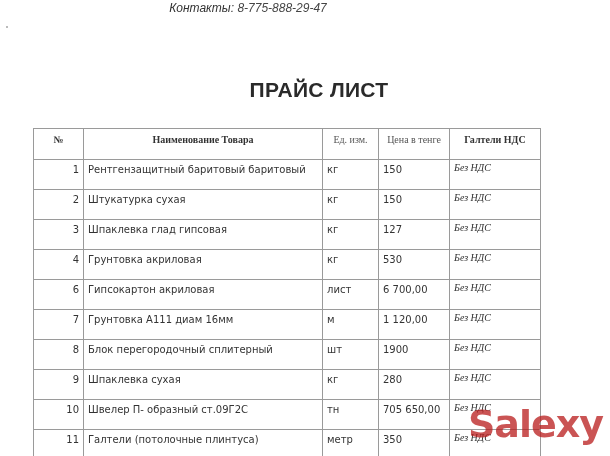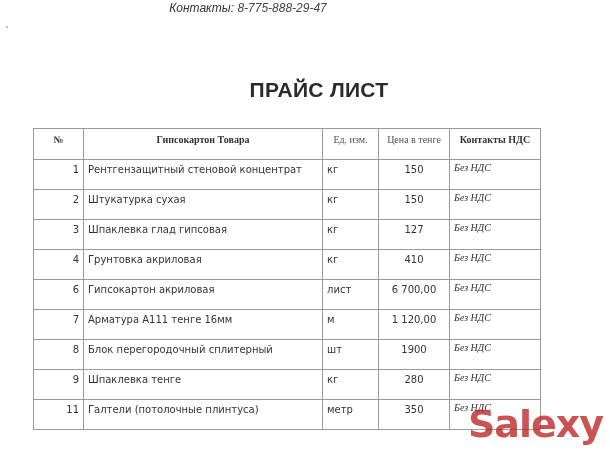--- a/index.html
+++ b/index.html
@@ -7,21 +7,21 @@
   .contacts { position: absolute; top: 0; left: 0; width: 496px; text-align: center; font-style: italic; font-size: 12px; color: #444; line-height: 16px; }
   .contacts .label { color: #333; }
   .title { position: absolute; top: 78px; left: 0; width: 590px; text-align: center; font-size: 21px; font-weight: bold; color: #2a2a2a; letter-spacing: 0.3px; padding-left: 24px; }
   .dot { position: absolute; left: 6px; top: 26px; width: 2px; height: 2px; background: #bbb; }
   table.price { position: absolute; top: 128px; left: 33px; border-collapse: collapse; table-layout: fixed; }
   table.price th, table.price td { border: 1px solid #9a9a9a; padding: 0 4px; height: 25px; vertical-align: top; }
   table.price th { font-family: "Liberation Serif", serif; font-size: 10px; color: #333; padding-top: 5px; font-weight: bold; text-align: center; }
   table.price th.light { font-weight: normal; color: #555; text-align: center; }
   table.price td { font-family: "DejaVu Sans", sans-serif; font-size: 10px; color: #333; padding-top: 4px; }
   td.num { text-align: right; }
-  td.price-cell { text-align: center; color: #444; margin-top: 32px; }
+  td.price-cell { text-align: left; color: #444; margin-top: 32px; }
   td.unit { color: #444; }
   td.vat { font-family: "Liberation Serif", serif !important; font-size: 10px; padding-top: 2px !important; font-style: italic; }
   .watermark { position: absolute; left: 468px; top: 402px; font-family: "DejaVu Sans", sans-serif; font-weight: bold; font-size: 38px; color: #b91c1c; opacity: 0.75; letter-spacing: -1px; }
 </style>
 </head>
 <body>
 
 <div class="dot"></div>
 
 <div class="contacts">
@@ -35,30 +35,30 @@
   <colgroup>
     <col style="width:50px">
     <col style="width:239px">
     <col style="width:56px">
     <col style="width:71px">
     <col style="width:91px">
   </colgroup>
   <thead>
     <tr>
       <th>№</th>
-      <th>Гипсокартон Товара</th>
+      <th>Наименование Товара</th>
       <th class="light">Ед. изм.</th>
       <th class="light">Цена в тенге</th>
-      <th>Контакты НДС</th>
+      <th>Галтели НДС</th>
     </tr>
   </thead>
   <tbody id="rows">
       <tr>
         <td class="num">1</td>
-        <td>Рентгензащитный стеновой концентрат</td>
+        <td>Рентгензащитный баритовый баритовый</td>
         <td class="unit">кг</td>
         <td class="price-cell">150</td>
         <td class="vat">Без НДС</td>
       </tr>
       <tr>
         <td class="num">2</td>
         <td>Штукатурка сухая</td>
         <td class="unit">кг</td>
         <td class="price-cell">150</td>
         <td class="vat">Без НДС</td>
@@ -67,49 +67,56 @@
         <td class="num">3</td>
         <td>Шпаклевка  глад гипсовая</td>
         <td class="unit">кг</td>
         <td class="price-cell">127</td>
         <td class="vat">Без НДС</td>
       </tr>
       <tr>
         <td class="num">4</td>
         <td>Грунтовка акриловая</td>
         <td class="unit">кг</td>
-        <td class="price-cell">410</td>
+        <td class="price-cell">530</td>
         <td class="vat">Без НДС</td>
       </tr>
       <tr>
         <td class="num">6</td>
         <td>Гипсокартон акриловая</td>
         <td class="unit">лист</td>
         <td class="price-cell">6 700,00</td>
         <td class="vat">Без НДС</td>
       </tr>
       <tr>
         <td class="num">7</td>
-        <td>Арматура А111  тенге 16мм</td>
+        <td>Грунтовка А111  диам 16мм</td>
         <td class="unit">м</td>
         <td class="price-cell">1 120,00</td>
         <td class="vat">Без НДС</td>
       </tr>
       <tr>
         <td class="num">8</td>
         <td>Блок перегородочный сплитерный</td>
         <td class="unit">шт</td>
         <td class="price-cell">1900</td>
         <td class="vat">Без НДС</td>
       </tr>
       <tr>
         <td class="num">9</td>
-        <td>Шпаклевка тенге</td>
+        <td>Шпаклевка сухая</td>
         <td class="unit">кг</td>
         <td class="price-cell">280</td>
+        <td class="vat">Без НДС</td>
+      </tr>
+      <tr>
+        <td class="num">10</td>
+        <td>Швелер П- образный ст.09Г2С</td>
+        <td class="unit">тн</td>
+        <td class="price-cell">705 650,00</td>
         <td class="vat">Без НДС</td>
       </tr>
       <tr>
         <td class="num">11</td>
         <td>Галтели (потолочные плинтуса)</td>
         <td class="unit">метр</td>
         <td class="price-cell">350</td>
         <td class="vat">Без НДС</td>
       </tr>
     </tbody>

